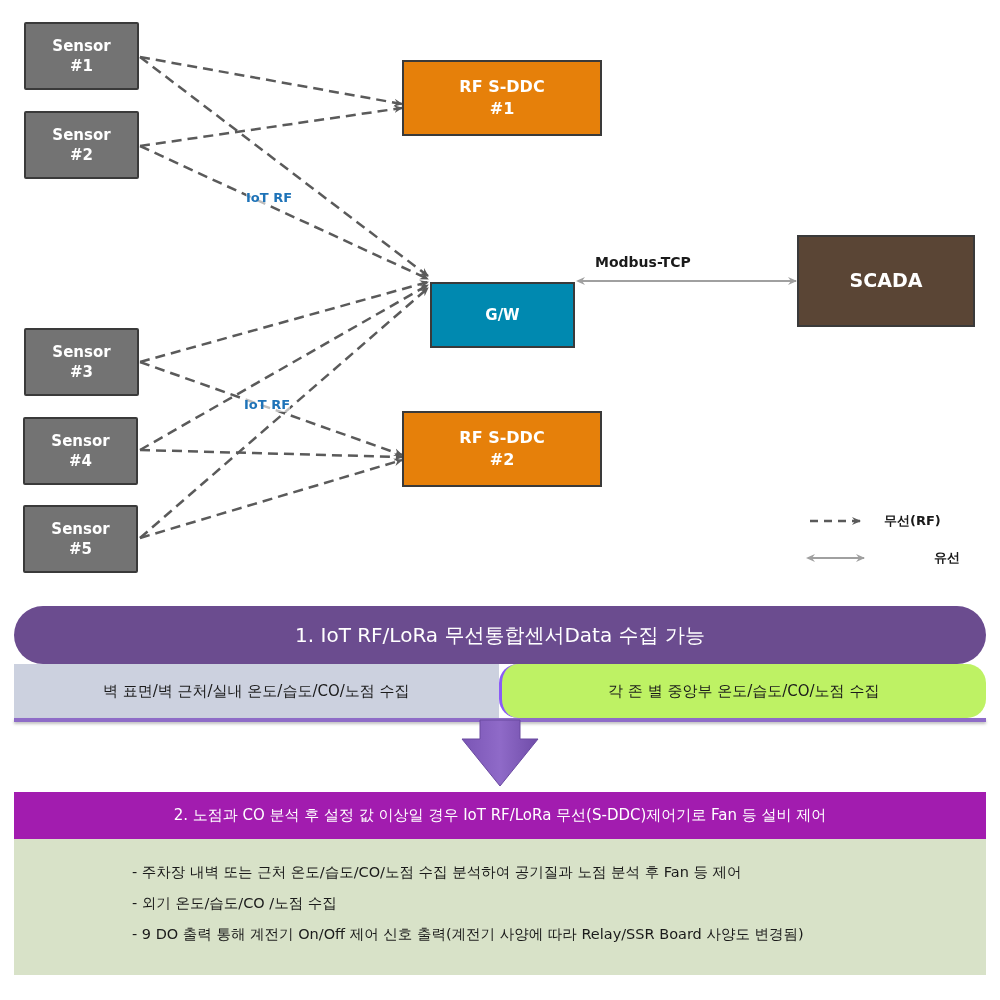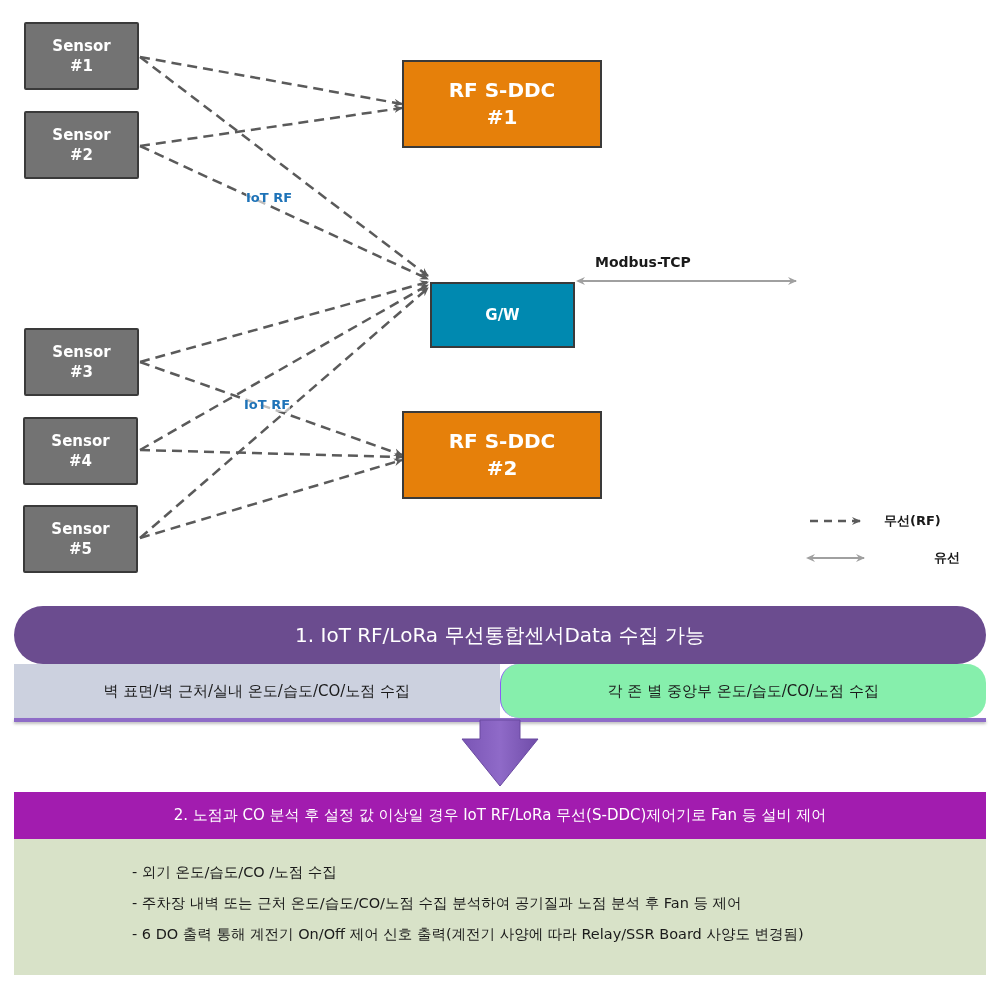--- a/index.html
+++ b/index.html
@@ -3,35 +3,35 @@
   <meta charset="utf-8">
   <style>
     html, body { margin: 0; padding: 0; background: #ffffff; }
     body { width: 1000px; height: 1000px; position: relative; overflow: hidden;
            font-family: "DejaVu Sans", sans-serif; }
     #diagram { position: absolute; left: 0; top: 0; width: 1000px; height: 600px; }
     .node { position: absolute; display: flex; align-items: center; justify-content: center;
             text-align: center; color: #ffffff; font-weight: bold; box-sizing: border-box;
             border: 2px solid #3a3a3a; white-space: pre-line; line-height: 1.35; }
     .sensor { background: #737373; width: 115px; height: 68px; font-size: 15px; border-radius: 2px; }
-    .sddc { background: #e6800a; width: 200px; height: 88px; font-size: 20px; }
+    .sddc { background: #e6800a; width: 200px; height: 76px; font-size: 16px; }
     .gw { background: #0089b0; width: 145px; height: 66px; font-size: 15px; margin-top: 34px; }
     .scada { background: #5a4535; width: 178px; height: 92px; font-size: 19px; }
     .label-rf { position: absolute; color: #1e73b8; font-weight: bold; font-size: 13px; background: rgba(255,255,255,0.6); margin-top: 16px; }
     .label-modbus { position: absolute; color: #1a1a1a; font-weight: bold; font-size: 14px; }
     .legend-text { position: absolute; color: #1a1a1a; font-weight: bold; font-size: 13px; }
 
     .section1-header { position: absolute; left: 14px; top: 606px; width: 972px; height: 58px;
                        background: #6b4c8f; color: #ffffff; display: flex; align-items: center;
                        justify-content: center; font-size: 20px; border-radius: 29px; }
     .section1-row { position: absolute; left: 14px; top: 664px; width: 972px; height: 54px; display: flex; }
     .section1-cell { flex: 1; display: flex; align-items: center; justify-content: center;
                      font-size: 15px; color: #1a1a1a; }
     .cell-left { background: #ccd1df; }
-    .cell-right { background: #86efac; border-left: 1px solid #8b5cf6; border-radius: 19px; }
+    .cell-right { background: #bef264; border-left: 3px solid #8b5cf6; border-radius: 19px; }
     .section1-border { position: absolute; left: 14px; top: 718px; width: 972px; height: 4px;
                        background: #8e6cc7; box-shadow: 0 2px 3px rgba(0,0,0,0.25); }
     #down-arrow { position: absolute; left: 460px; top: 718px; width: 80px; height: 70px; }
 
     .section2-header { position: absolute; left: 14px; top: 792px; width: 972px; height: 47px;
                        background: #a21caf; color: #ffffff; display: flex; align-items: center;
                        justify-content: center; font-size: 15px; }
     .section2-body { position: absolute; left: 14px; top: 839px; width: 972px; height: 136px;
                      background: #d8e2c8; box-sizing: border-box; padding: 18px 0 0 118px; }
     .bullet { font-size: 14.5px; color: #1a1a1a; height: 31px; line-height: 31px; }
@@ -84,20 +84,21 @@
 #4</div>
   <div class="node sensor" style="left:23px;top:505px;">Sensor
 #5</div>
 
   <div class="node sddc" style="left:402px;top:60px;">RF S-DDC
 #1</div>
   <div class="node sddc" style="left:402px;top:411px;">RF S-DDC
 #2</div>
 
   <div class="node gw" style="left:430px;top:248px;">G/W</div>
+  <div class="node scada" style="left:797px;top:235px;">SCADA</div>
 
   <span class="label-rf" style="left:246px;top:174px;">IoT RF</span>
   <span class="label-rf" style="left:244px;top:381px;">IoT RF</span>
   <span class="label-modbus" style="left:595px;top:254px;">Modbus-TCP</span>
 
   <span class="legend-text" style="left:884px;top:512px;">무선(RF)</span>
   <span class="legend-text" style="left:934px;top:549px;font-family:Liberation Mono, monospace;">유선</span>
 </div>
 
 <div class="section1-header">
@@ -121,16 +122,16 @@
       <stop offset="1" stop-color="#6f4ca8"></stop>
     </linearGradient>
   </defs>
   <path d="M20,2 L60,2 L60,21 L78,21 L40,68 L2,21 L20,21 Z" fill="url(#arrowGrad)" stroke="#6a4aa0" stroke-width="1"></path>
 </svg>
 
 <div class="section2-header">
   <span>2. 노점과 CO 분석 후 설정 값 이상일 경우  IoT RF/LoRa 무선(S-DDC)제어기로 Fan 등 설비 제어</span>
 </div>
 <div class="section2-body">
+  <div class="bullet">- 주차장 내벽 또는 근처 온도/습도/CO/노점 수집 분석하여 공기질과 노점 분석 후 Fan 등 제어</div>
   <div class="bullet">- 외기 온도/습도/CO /노점 수집</div>
-  <div class="bullet">- 주차장 내벽 또는 근처 온도/습도/CO/노점 수집 분석하여 공기질과 노점 분석 후 Fan 등 제어</div>
-  <div class="bullet">- 6 DO 출력 통해 계전기 On/Off 제어 신호 출력(계전기 사양에 따라 Relay/SSR Board 사양도 변경됨)</div>
+  <div class="bullet">- 9 DO 출력 통해 계전기 On/Off 제어 신호 출력(계전기 사양에 따라 Relay/SSR Board 사양도 변경됨)</div>
 </div>
 
 </body></html>

